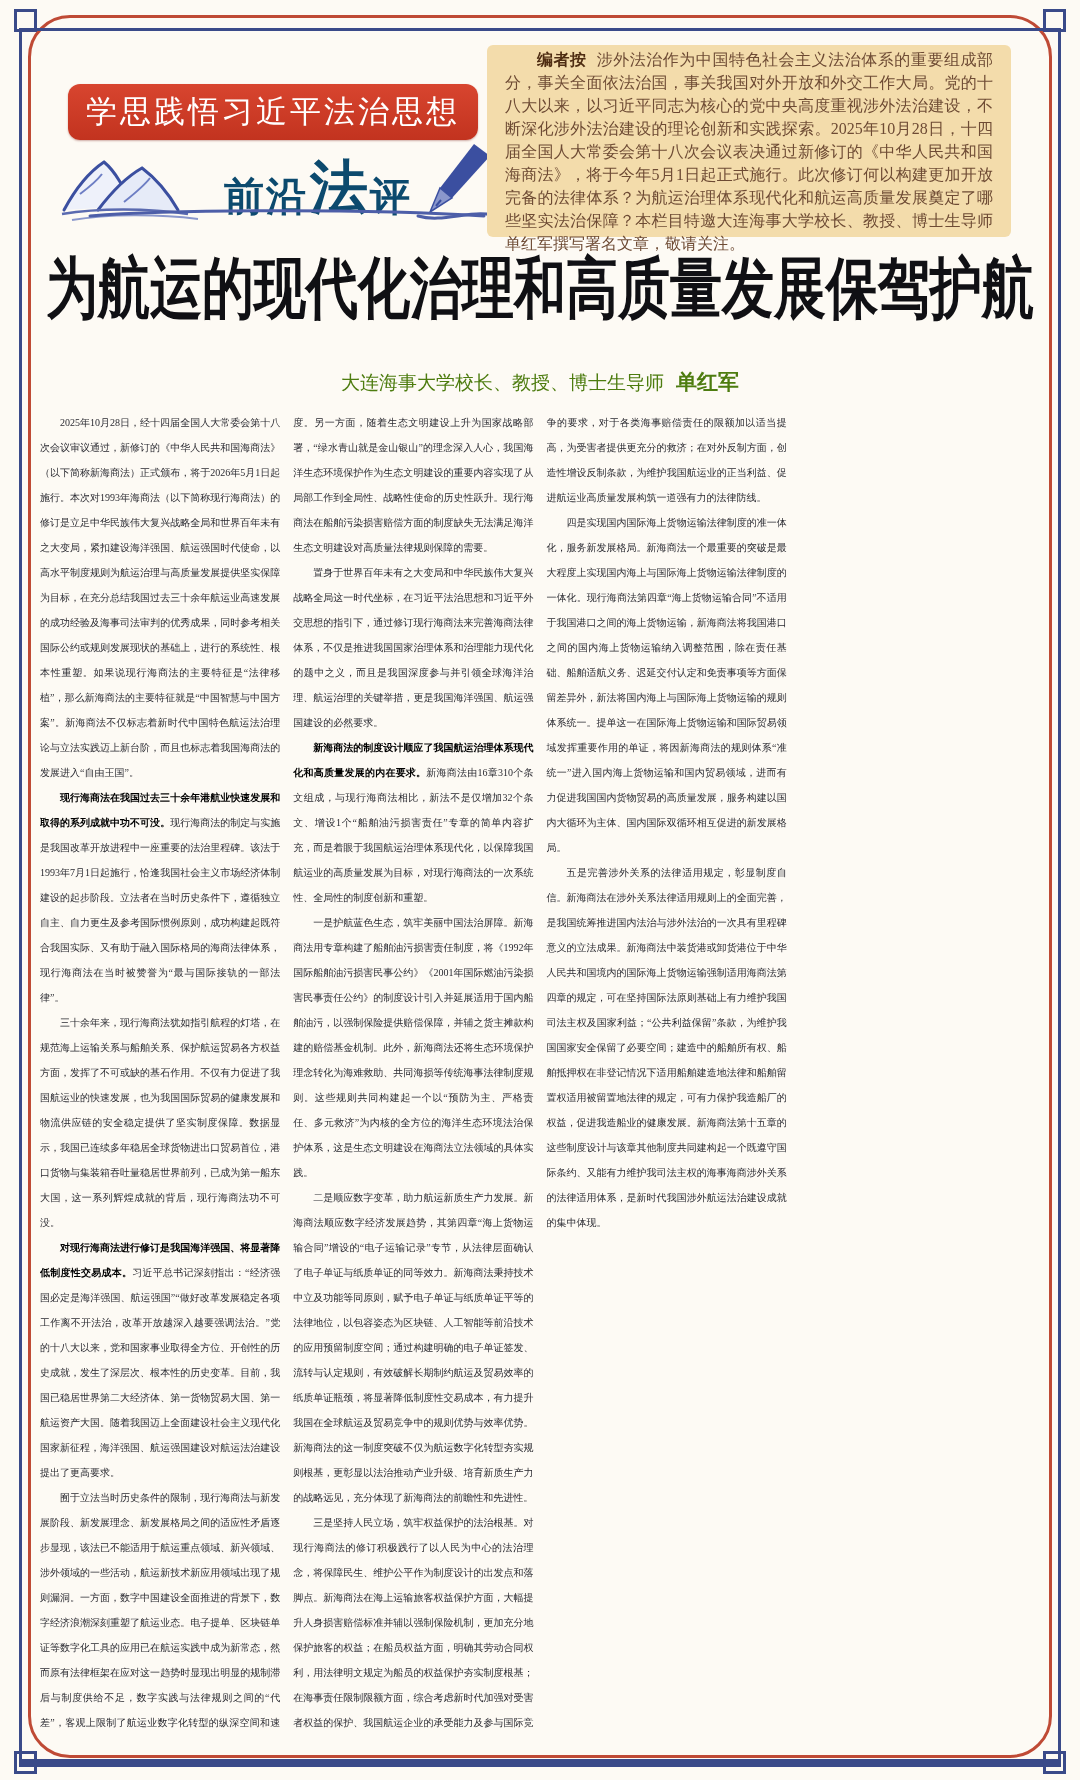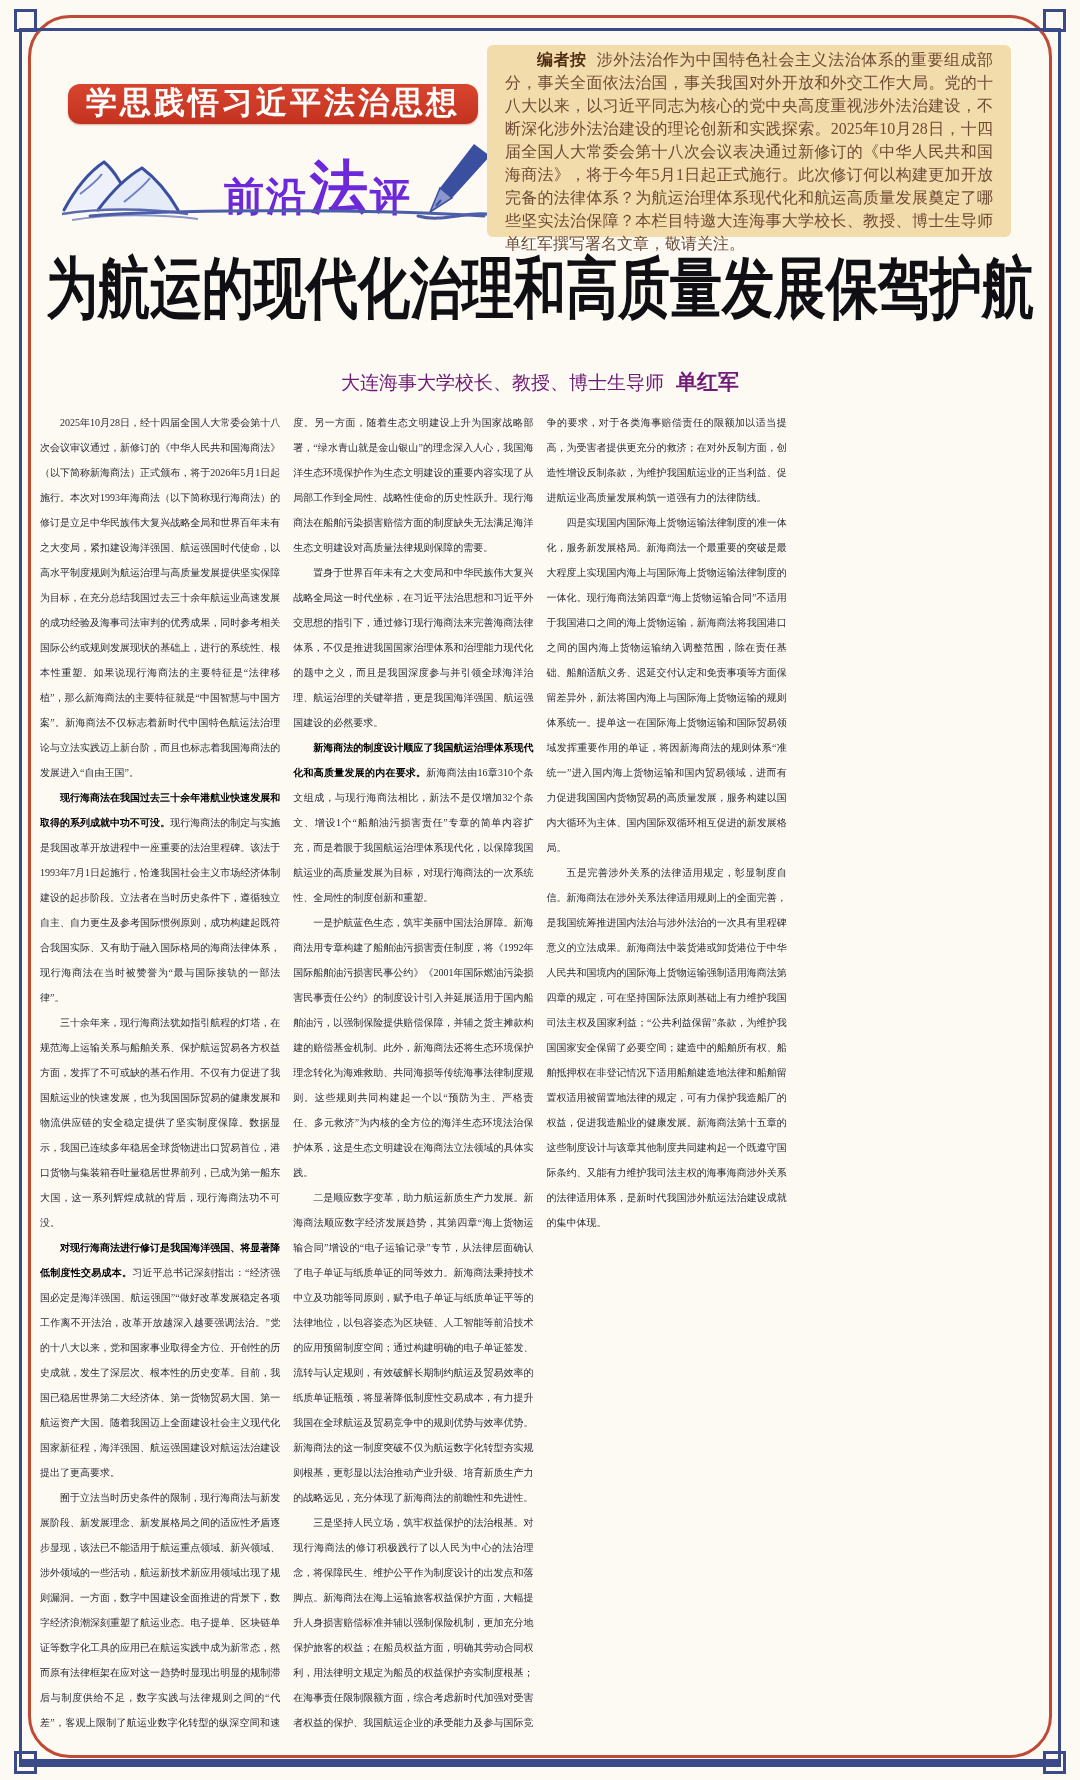--- a/index.html
+++ b/index.html
@@ -9,49 +9,49 @@
   
   .frame-red{position:absolute;left:28px;right:28px;top:15px;bottom:22px;
              border:3px solid #bf4a35;border-radius:42px;pointer-events:none;}
   .frame-blue{position:absolute;left:19px;right:19px;top:28px;bottom:13px;
               border:3px solid #3a4a89;border-bottom-width:8px;pointer-events:none;}
   .corner-sq{position:absolute;width:17px;height:17px;border:3px solid #3a4a89;background:transparent;}
   .sq-tl{left:14px;top:9px;} .sq-tr{right:14px;top:9px;}
   .sq-bl{left:14px;bottom:6px;} .sq-br{right:14px;bottom:6px;}
 
   
-  .banner{position:absolute;left:68px;top:84px;width:410px;height:40px;
+  .banner{position:absolute;left:68px;top:84px;width:410px;height:56px;
           background:linear-gradient(#d8452f,#c2331f);border-radius:12px;
-          color:#fff;font-weight:bold;font-size:31px;letter-spacing:3px;
-          display:flex;align-items:flex-end;justify-content:center;
+          color:#fff;font-weight:normal;font-size:31px;letter-spacing:3px;
+          display:flex;align-items:center;justify-content:center;
           font-family:"Liberation Sans",sans-serif;box-shadow:0 1px 2px rgba(120,30,20,.35);}
   .logo-row{position:absolute;left:58px;top:142px;width:470px;height:84px;
             display:flex;align-items:flex-end;}
   .logo-text{display:flex;align-items:flex-end;line-height:1;margin:0 2px 10px 6px;
-             font-family:"Liberation Sans",sans-serif;font-weight:900;color:#6d28d9;}
+             font-family:"Liberation Sans",sans-serif;font-weight:900;color:#0c4a6e;}
   .lt-a{font-size:40px;letter-spacing:2px;}
   .lt-b{font-size:58px;margin:0 2px;}
   .lt-c{font-size:40px;}
   .swoosh{position:absolute;left:88px;top:206px;width:400px;height:16px;}
 
   
   .editor-box{position:absolute;left:487px;top:45px;width:524px;height:192px;
               background:#f3dcab;border-radius:6px;box-sizing:border-box;
               padding:3px 18px 0 18px;color:#6e4b34;font-size:16px;line-height:23px;
               text-align:justify;}
   .editor-box p{margin:0;text-indent:2em;}
   .editor-label{font-weight:bold;color:#4f2d12;margin-right:10px;}
 
   
   .headline{position:absolute;left:26px;right:26px;top:244px;height:92px;
             text-align:center;font-size:52px;font-weight:900;color:#101014;
             font-family:"Liberation Sans",sans-serif;transform:scaleY(1.28);
             transform-origin:center top;letter-spacing:0px;white-space:nowrap;}
   .byline{position:absolute;left:0;right:0;top:368px;text-align:center;
-          font-size:19px;color:#701a75;}
+          font-size:19px;color:#4d7c0f;}
   .byline b{font-size:21px;font-weight:900;margin-left:12px;font-family:"Liberation Sans",sans-serif;}
 
   
   .body-cols{position:absolute;left:40px;right:40px;top:410px;height:1345px;
              column-count:4;column-gap:13px;column-fill:auto;overflow:hidden;
              font-size:10px;line-height:25px;text-align:justify;color:#2a2a31;}
   .body-cols p{margin:0;text-indent:2em;}
   .body-cols b{font-weight:900;color:#000;font-family:"Liberation Sans",sans-serif;}
 </style>
 </head>

